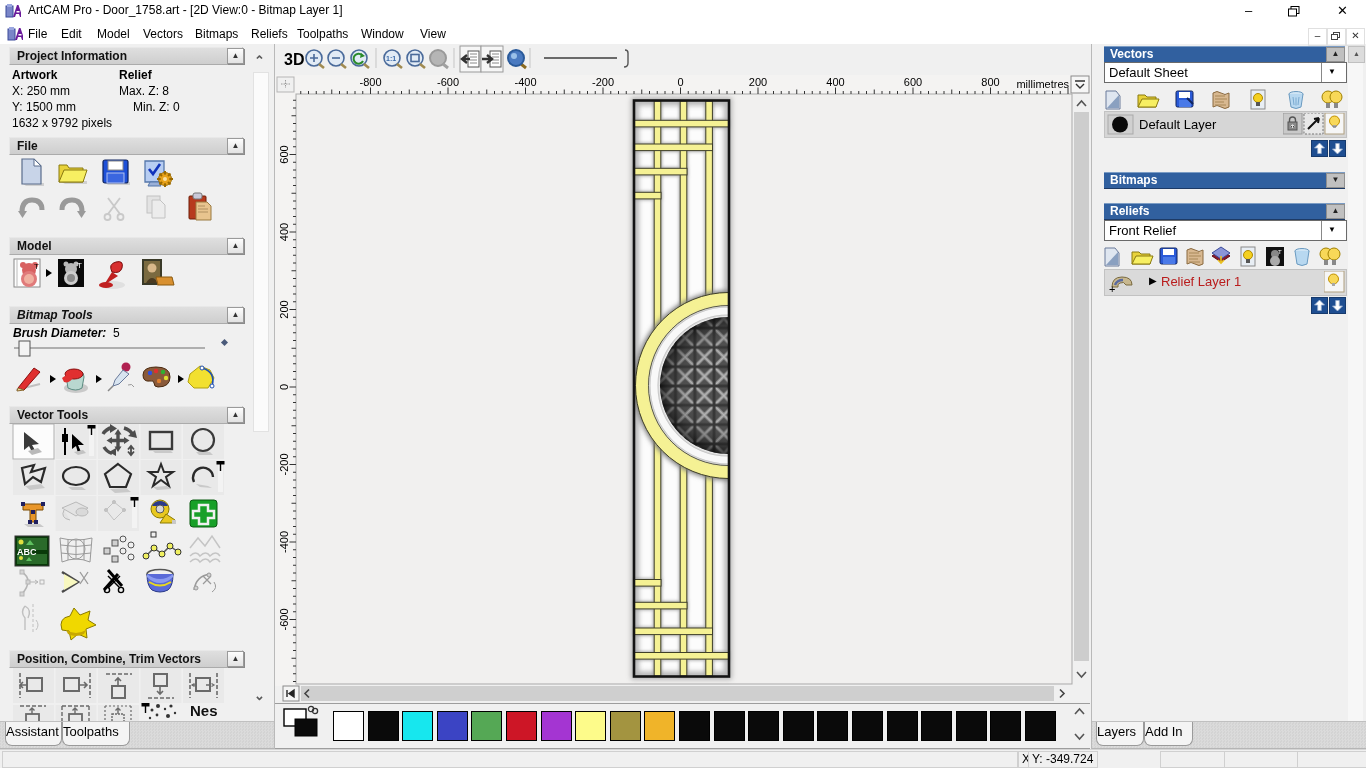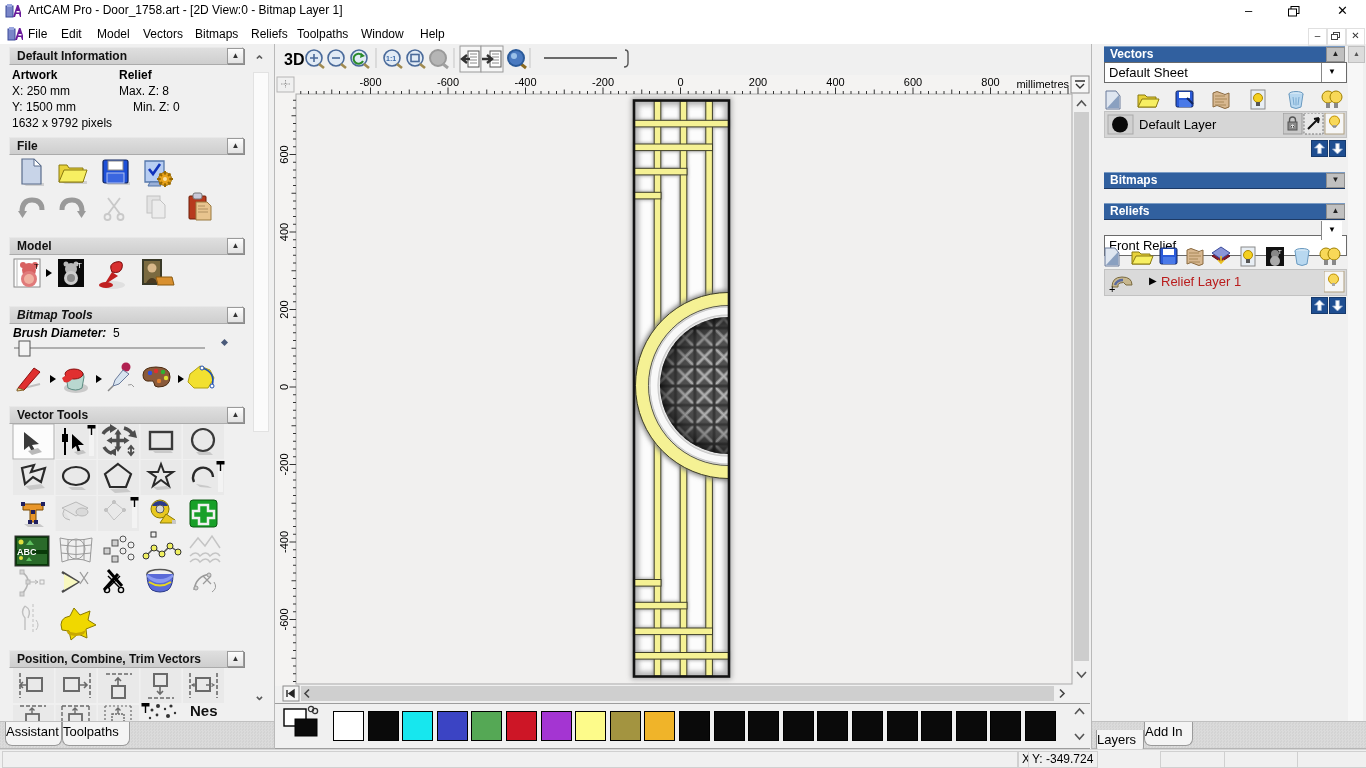--- a/index.html
+++ b/index.html
@@ -73,26 +73,26 @@
     <rect x="11.5" y="8" width="3" height="1.5" fill="#fff"></rect>
   </svg>
 <div class="menuitem" style="left:28px;">File</div>
 <div class="menuitem" style="left:61px;">Edit</div>
 <div class="menuitem" style="left:97px;">Model</div>
 <div class="menuitem" style="left:143px;">Vectors</div>
 <div class="menuitem" style="left:195px;">Bitmaps</div>
 <div class="menuitem" style="left:251px;">Reliefs</div>
 <div class="menuitem" style="left:297px;">Toolpaths</div>
 <div class="menuitem" style="left:361px;">Window</div>
-<div class="menuitem" style="left:420px;">Help</div>
+<div class="menuitem" style="left:420px;">View</div>
 
 <div class="abs" id="leftpanel"></div>
 <div id="leftcontent">
 
- <div class="sechdr" style="top:47px;">Default Information</div>
+ <div class="sechdr" style="top:47px;">Project Information</div>
  <div class="hdrbtn" style="left:227px;top:48px;">▲</div>
  <div class="ptext" style="left:12px;top:68px;font-weight:bold;">Artwork</div>
  <div class="ptext" style="left:119px;top:68px;font-weight:bold;">Relief</div>
  <div class="ptext" style="left:12px;top:84px;">X: 250 mm</div>
  <div class="ptext" style="left:119px;top:84px;">Max. Z: 8</div>
  <div class="ptext" style="left:12px;top:100px;">Y: 1500 mm</div>
  <div class="ptext" style="left:133px;top:100px;">Min. Z: 0</div>
  <div class="ptext" style="left:12px;top:116px;">1632 x 9792 pixels</div>
 
  <div class="sechdr" style="top:137px;">File</div>
@@ -1043,21 +1043,21 @@
       </svg></div>
  <div class="updown" style="left:1329px;top:140px;"><svg width="11" height="11" style="margin-top:2px;">
         <path d="M5.5 11 L10.5 6 L7.3 6 L7.3 0.5 L3.7 0.5 L3.7 6 L0.5 6 Z" fill="#fff" stroke="#9ab0d0" stroke-width="0.8"></path>
       </svg></div>
 
  <div class="bluebar" style="left:1104px;top:172px;width:235px;">Bitmaps</div>
  <div class="bluebtn" style="left:1326px;top:173px;">▼</div>
 
  <div class="bluebar" style="left:1104px;top:203px;width:235px;">Reliefs</div>
  <div class="bluebtn" style="left:1326px;top:204px;">▲</div>
- <div class="dropdown" style="left:1104px;top:235px;width:237px;">Front Relief</div>
+ <div class="dropdown" style="left:1104px;top:220px;width:237px;">Front Relief</div>
  <div class="droparrow" style="left:1321px;top:221px;">▼</div>
  <svg class="abs" style="left:1091px;top:245px;" width="275" height="24">
   <g transform="translate(12,1)">
    <path d="M2 2 L12 2 L16 7 L16 20 L2 20 Z" fill="#dfe6f0" stroke="#6a7a9a"></path>
    <path d="M3 19 L15 6 L15 19 Z" fill="#8aa0c0"></path>
   </g>
   <g transform="translate(40,3)">
    <path d="M1 4 L8 4 L10 6 L19 6 L19 16 L1 16 Z" fill="#e8d23a" stroke="#8a7a10"></path>
    <path d="M1 16 L5 8 L22 8 L19 16 Z" fill="#f7ef62" stroke="#8a7a10"></path>
   </g>
@@ -1117,21 +1117,21 @@
         <path d="M5.5 0 L10.5 5 L7.3 5 L7.3 10.5 L3.7 10.5 L3.7 5 L0.5 5 Z" fill="#fff" stroke="#9ab0d0" stroke-width="0.8"></path>
       </svg></div>
  <div class="updown" style="left:1329px;top:297px;"><svg width="11" height="11" style="margin-top:2px;">
         <path d="M5.5 11 L10.5 6 L7.3 6 L7.3 0.5 L3.7 0.5 L3.7 6 L0.5 6 Z" fill="#fff" stroke="#9ab0d0" stroke-width="0.8"></path>
       </svg></div>
 
  <div class="abs" style="left:1348px;top:46px;width:15px;height:700px;background:#f7f7f7;"></div>
  <div class="abs" style="left:1348px;top:46px;width:15px;height:15px;background:#dcdcdc;border:1px solid #c0c0c0;font-size:7px;color:#555;text-align:center;line-height:14px;">▲</div>
 
  <div class="tabzone" style="left:1092px;top:721px;width:274px;"></div>
- <div class="tab" style="left:1096px;top:722px;width:46px;margin-top:8px;">Layers</div>
+ <div class="tab" style="left:1096px;top:722px;width:46px;">Layers</div>
  <div class="tab" style="left:1144px;top:722px;width:47px;">Add In</div>
 </div>
 
 <div class="abs" id="statusbar"></div>
 <div class="scell" style="left:2px;top:751px;width:1008px;"></div>
 <div class="scell" style="left:1018px;top:751px;width:66px;">X: 1005.362</div>
 <div class="scell" style="left:1028px;top:751px;width:62px;">Y: -349.724</div>
 <div class="scell" style="left:1160px;top:751px;width:58px;"></div>
 <div class="scell" style="left:1224px;top:751px;width:68px;"></div>
 <div class="scell" style="left:1297px;top:751px;width:66px;"></div>

